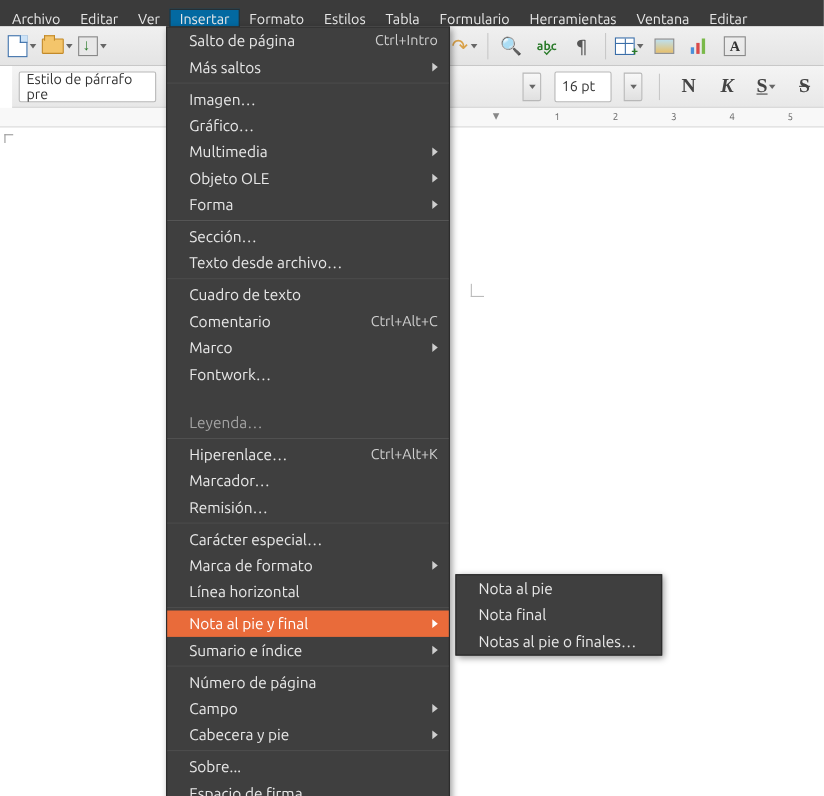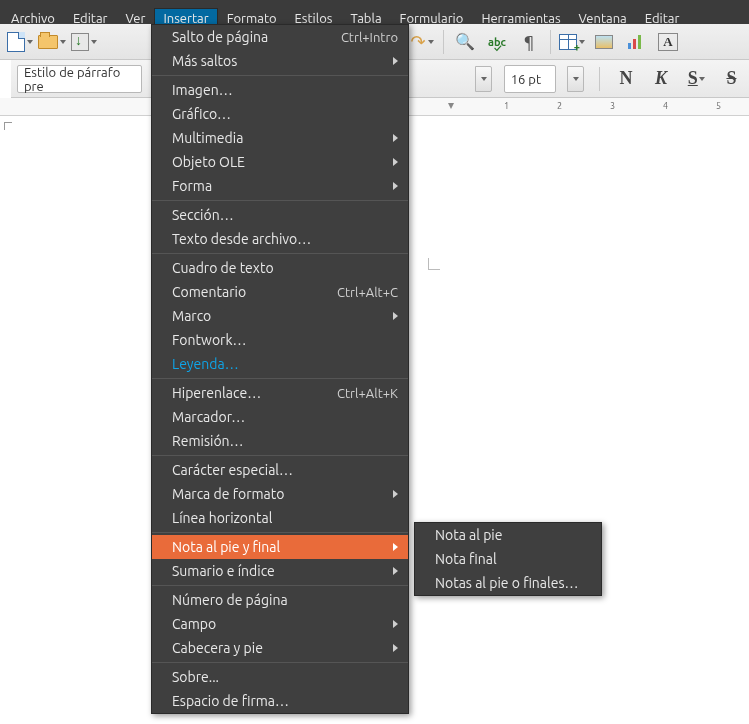--- a/index.html
+++ b/index.html
@@ -144,21 +144,21 @@
     align-items: center;
     height: 24px;
     padding: 0 10px 0 20px;
     position: relative;
     cursor: pointer;
   }
   .menu-row.hl {
     background: #e96b3a;
     color: #fff;
   }
-  .menu-row.disabled { color: #0ea5e9; }
+  .menu-row.disabled { color: #a3a3a3; margin-top: 20px; }
   .menu-sep { height:1px; background:#2a2a2a; margin: 2px 0; border-top:1px solid #555;}
   .menu-label { flex: 1; }
   .menu-accel { color: #cfcfcf; font-size: 13px; margin-left: 10px;}
   .submenu-arrow {
     width: 0; height: 0;
     border-top: 4px solid transparent;
     border-bottom: 4px solid transparent;
     border-left: 5px solid #cfcfcf;
     margin-left: 8px;
   }

